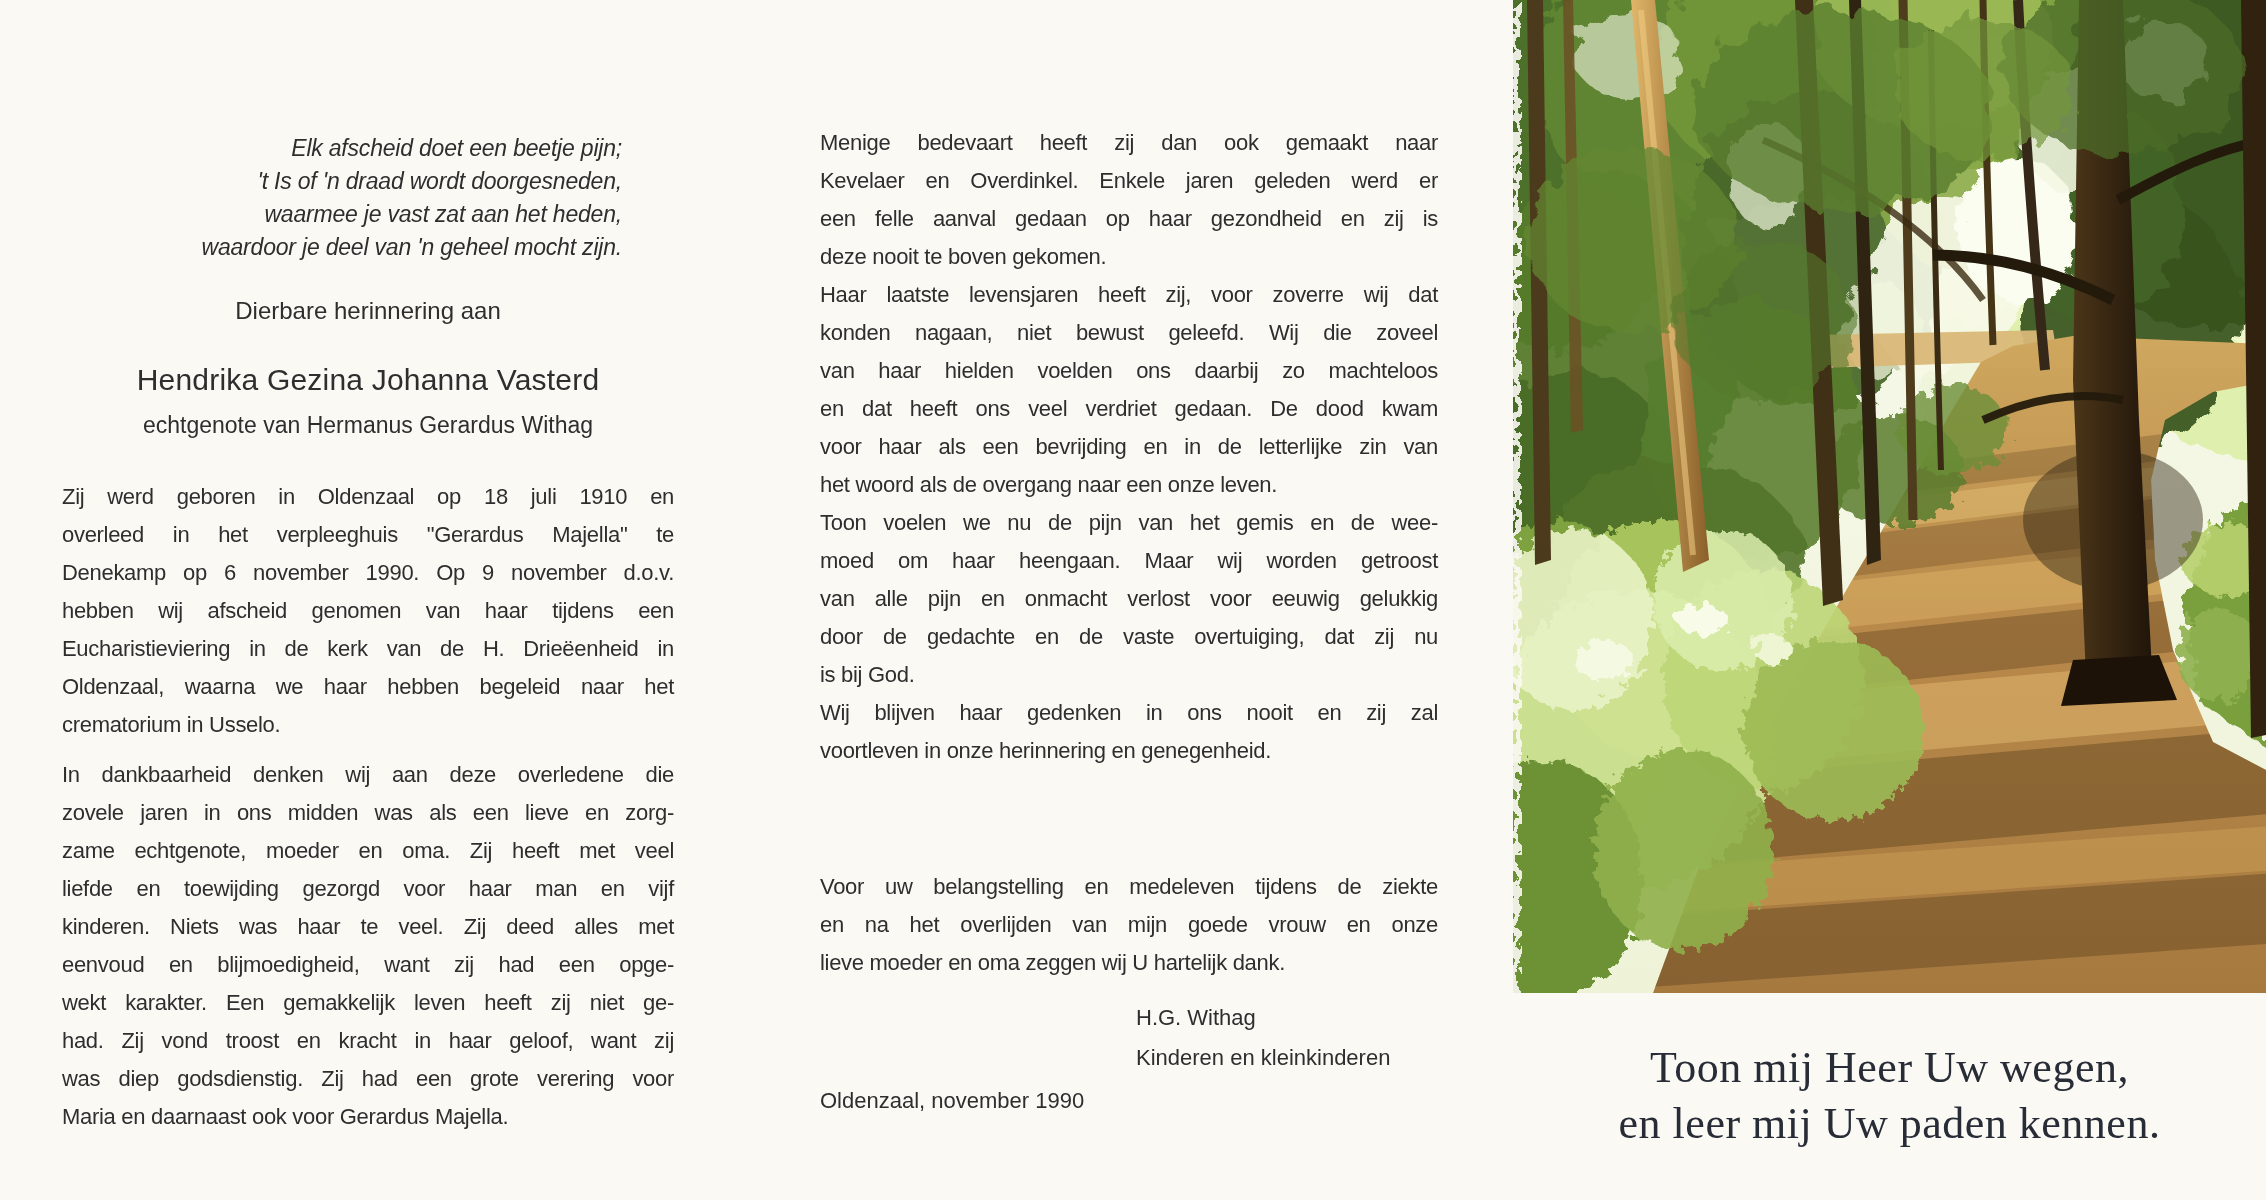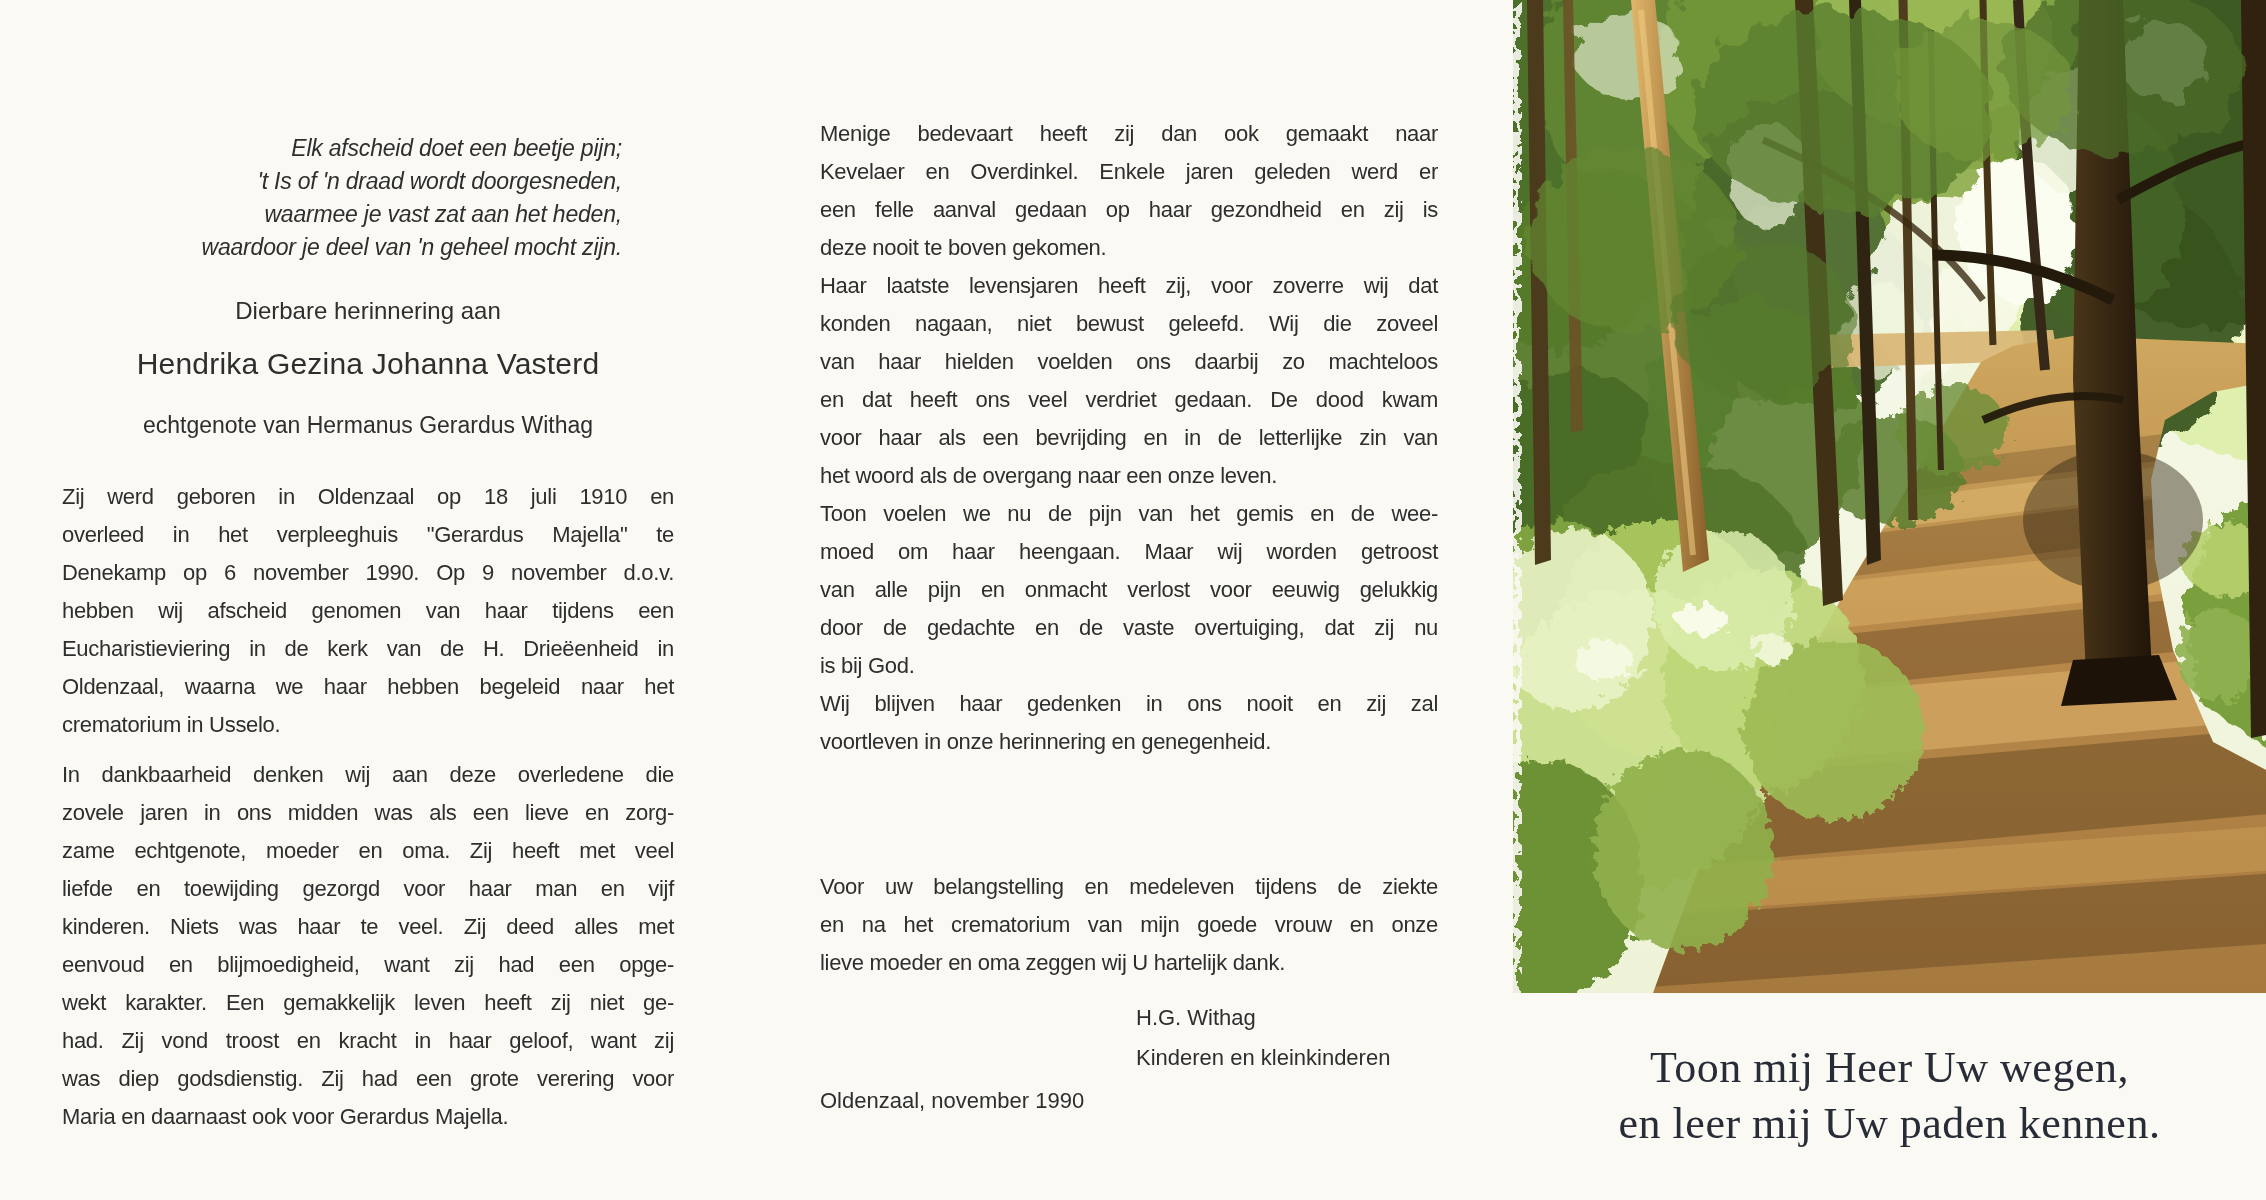--- a/index.html
+++ b/index.html
@@ -8,21 +8,21 @@
     background:#faf9f4;
     font-family:"Liberation Sans",sans-serif;
   }
   .blk{position:absolute;color:#2e2e2e;}
   .poem{font-style:italic;font-size:23px;line-height:33px;letter-spacing:-0.2px;text-align:right;}
   .body-txt{font-size:22px;line-height:38px;letter-spacing:-0.3px;}
   .just .line{text-align:justify;text-align-last:justify;}
   .just .line.plast{text-align-last:left;}
   .center{text-align:center;}
   .dedication{font-size:24px;}
-  .deceased-name{font-size:30px;letter-spacing:0.2px;}
+  .deceased-name{font-size:30px;letter-spacing:0.2px;margin-top:16px;}
   .spouse{font-size:23px;}
   .sig{font-size:22px;line-height:40px;}
   .dateline{font-size:22px;}
   .quote{
     font-family:Liberation Serif, serif;
     font-size:44px;line-height:56px;color:#272c36;text-align:center;letter-spacing:0.5px;
   }
   .photo-frame{position:absolute;left:1513px;top:0;width:753px;height:993px;}
   .photo-frame svg{display:block;width:100%;height:100%;}
 </style>
@@ -58,21 +58,21 @@
     <div class="line">zame echtgenote, moeder en oma. Zij heeft met veel</div>
     <div class="line">liefde en toewijding gezorgd voor haar man en vijf</div>
     <div class="line">kinderen. Niets was haar te veel. Zij deed alles met</div>
     <div class="line">eenvoud en blijmoedigheid, want zij had een opge-</div>
     <div class="line">wekt karakter. Een gemakkelijk leven heeft zij niet ge-</div>
     <div class="line">had. Zij vond troost en kracht in haar geloof, want zij</div>
     <div class="line">was diep godsdienstig. Zij had een grote verering voor</div>
     <div class="line plast">Maria en daarnaast ook voor Gerardus Majella.</div>
   </div>
 
-<div class="blk body-txt just" style="left:820px;top:115px;width:618px;">
+<div class="blk body-txt just" style="left:820px;top:124px;width:618px;">
     <div class="line">Menige bedevaart heeft zij dan ook gemaakt naar</div>
     <div class="line">Kevelaer en Overdinkel. Enkele jaren geleden werd er</div>
     <div class="line">een felle aanval gedaan op haar gezondheid en zij is</div>
     <div class="line plast">deze nooit te boven gekomen.</div>
     <div class="line">Haar laatste levensjaren heeft zij, voor zoverre wij dat</div>
     <div class="line">konden nagaan, niet bewust geleefd. Wij die zoveel</div>
     <div class="line">van haar hielden voelden ons daarbij zo machteloos</div>
     <div class="line">en dat heeft ons veel verdriet gedaan. De dood kwam</div>
     <div class="line">voor haar als een bevrijding en in de letterlijke zin van</div>
     <div class="line plast">het woord als de overgang naar een onze leven.</div>
@@ -80,21 +80,21 @@
     <div class="line">moed om haar heengaan. Maar wij worden getroost</div>
     <div class="line">van alle pijn en onmacht verlost voor eeuwig gelukkig</div>
     <div class="line">door de gedachte en de vaste overtuiging, dat zij nu</div>
     <div class="line plast">is bij God.</div>
     <div class="line">Wij blijven haar gedenken in ons nooit en zij zal</div>
     <div class="line plast">voortleven in onze herinnering en genegenheid.</div>
   </div>
 
 <div class="blk body-txt just" style="left:820px;top:868px;width:618px;">
     <div class="line">Voor uw belangstelling en medeleven tijdens de ziekte</div>
-    <div class="line">en na het crematorium van mijn goede vrouw en onze</div>
+    <div class="line">en na het overlijden van mijn goede vrouw en onze</div>
     <div class="line plast">lieve moeder en oma zeggen wij U hartelijk dank.</div>
   </div>
 
 <div class="blk sig" style="left:1136px;top:998px;">
   <div>H.G. Withag</div>
   <div>Kinderen en kleinkinderen</div>
 </div>
 
 <div class="blk dateline" style="left:820px;top:1088px;">Oldenzaal, november 1990</div>
 

